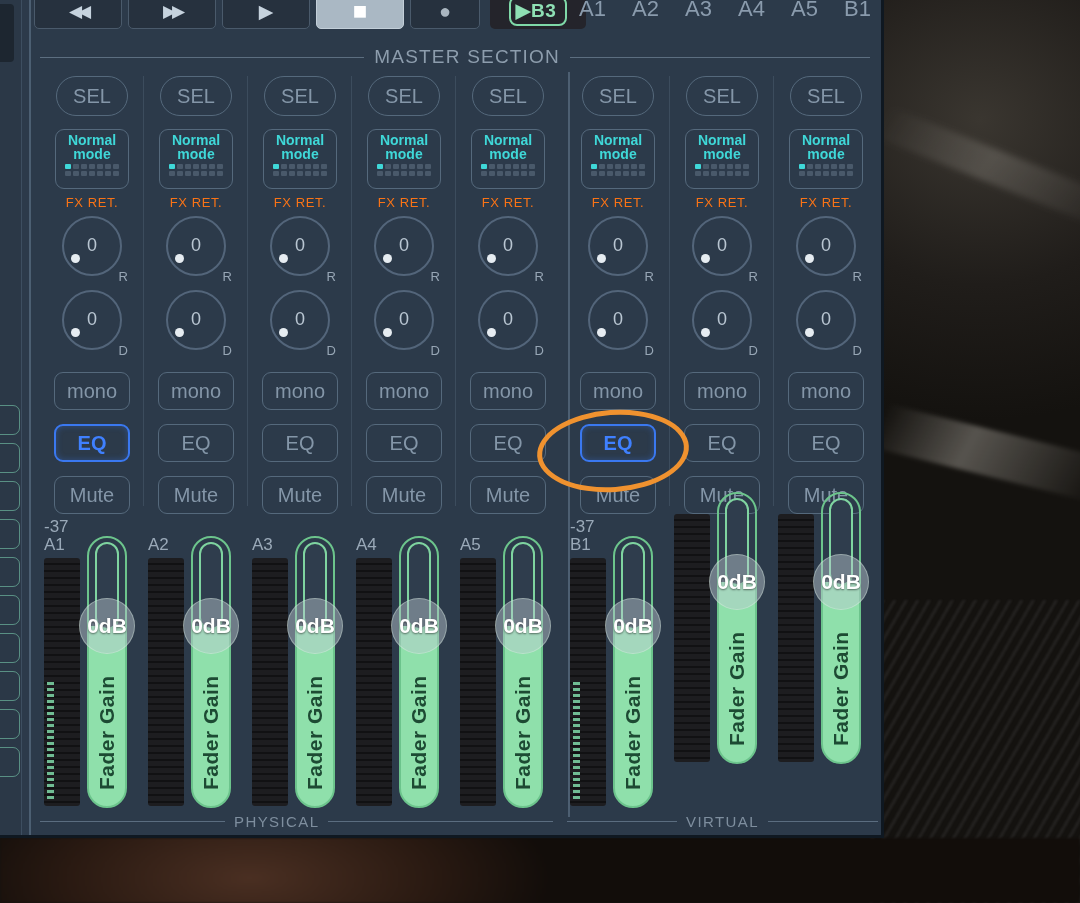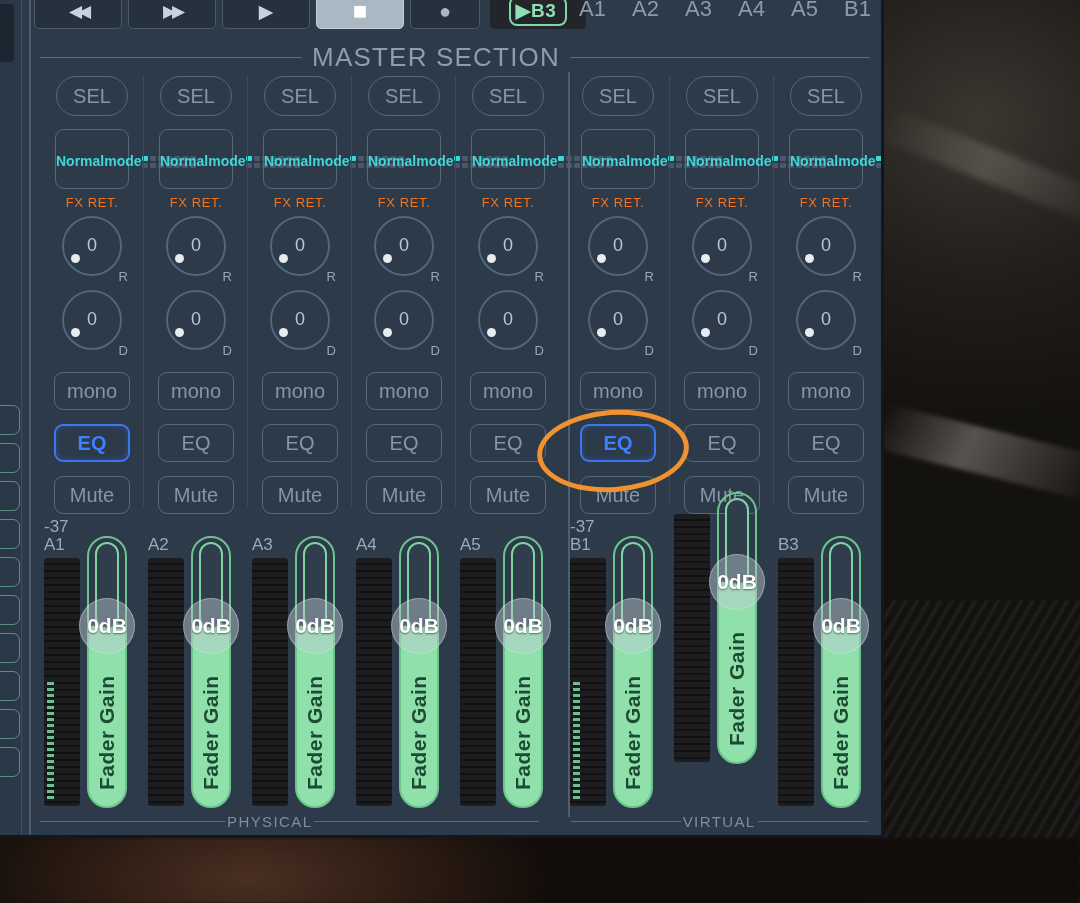--- a/index.html
+++ b/index.html
@@ -111,21 +111,21 @@
   }
   #chan-id-row span { width:53px; text-align:center; }
 
   
   #master-header {
     position:absolute; left:40px; top:45px; width:830px; height:24px;
     display:flex; align-items:center; gap:10px;
   }
   #master-header .rule { flex:1; height:1px; background:#5c6e80; }
   #master-header .ms-label {
-    color:#8d9dad; font-size:26px; letter-spacing:1.2px;
+    color:#8d9dad; font-size:19px; letter-spacing:1.2px;
     flex:0 0 auto;
   }
   #master-header .rule.short { flex:0 0 300px; }
 
   
   #strip-area {
     position:absolute; left:40px; top:72px; width:838px; height:740px;
     display:flex;
   }
   .strip {
@@ -147,21 +147,21 @@
   .sel-btn {
     width:72px; height:40px; margin-top:4px;
     border:1px solid #55697c; border-radius:20px;
     color:#8496a8; font-size:20px;
     display:flex; align-items:center; justify-content:center;
   }
 
   .mode-btn {
     width:74px; height:60px; margin-top:13px;
     border:1px solid #55697c; border-radius:9px;
-    display:flex; flex-direction:row; align-items:center;
+    display:flex; flex-direction:column; align-items:center;
     padding-top:3px;
   }
   .mode-btn .ml {
     color:#3fd8d8; font-size:14px; line-height:14px; font-weight:bold;
   }
   .dot-matrix {
     margin-top:3px; display:grid;
     grid-template-columns: repeat(7, 6px);
     grid-auto-rows: 5px; gap:2px;
   }
@@ -253,21 +253,21 @@
     color:#1d4a33; font-size:21px; font-weight:bold;
     writing-mode: vertical-rl; transform: rotate(180deg);
     letter-spacing:.5px;
   }
 
   
   #bottom-bar {
     position:absolute; left:40px; top:808px; width:838px; height:26px;
     display:flex; align-items:center;
   }
-  .bl-group { display:flex; align-items:center; gap:2px; }
+  .bl-group { display:flex; align-items:center; gap:9px; }
   .bl-group .rule { height:1px; background:#5b6d80; }
   .bl-group .txt { color:#7e8e9e; font-size:15px; letter-spacing:1.4px; }
 
   
   #annotation {
     position:absolute; left:537px; top:410px;
     width:152px; height:82px;
     border:5px solid #f0922f; border-radius:50%;
     transform: rotate(-4deg);
     pointer-events:none;
@@ -835,24 +835,20 @@
         </div>
         <div class="pill-btn">
           <span>mono</span>
         </div>
         <div class="pill-btn">
           <span>EQ</span>
         </div>
         <div class="pill-btn">
           <span>Mute</span>
         </div>
-        <div class="meter-label">
-          <span class="db blank">&nbsp;</span>
-          <span class="cid">B3</span>
-        </div>
         <div class="fader-zone">
           <div class="meter"></div>
           <div class="fader">
             <div class="track hollow"></div>
             <div class="slot"></div>
             <div class="vtext">Fader Gain</div>
             <div class="cap">
               <span>0dB</span>
             </div>
           </div>

